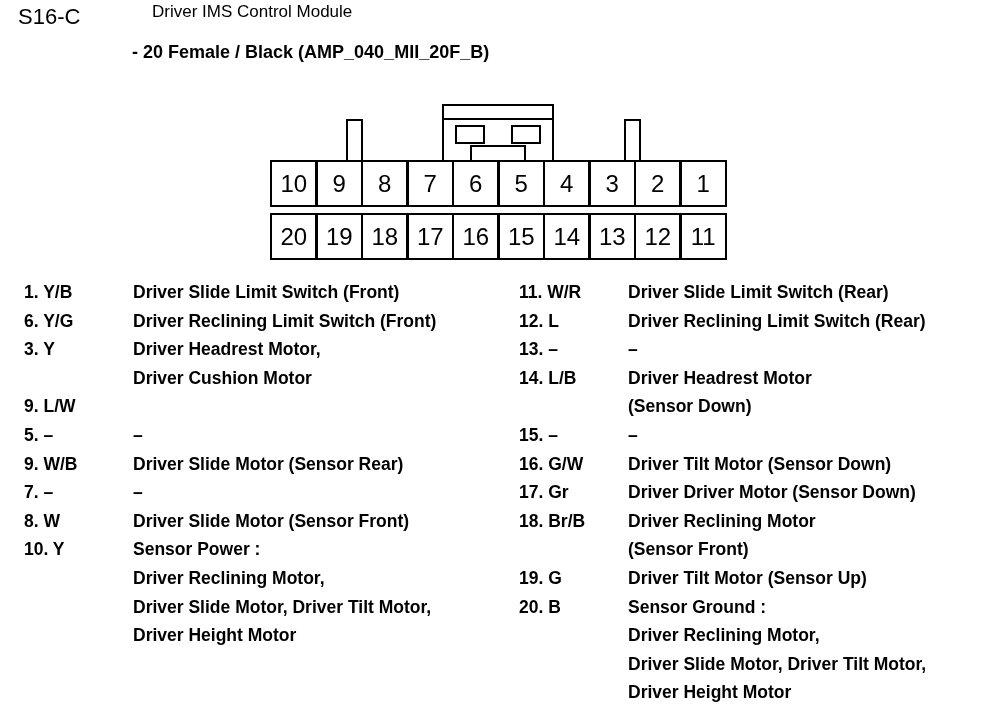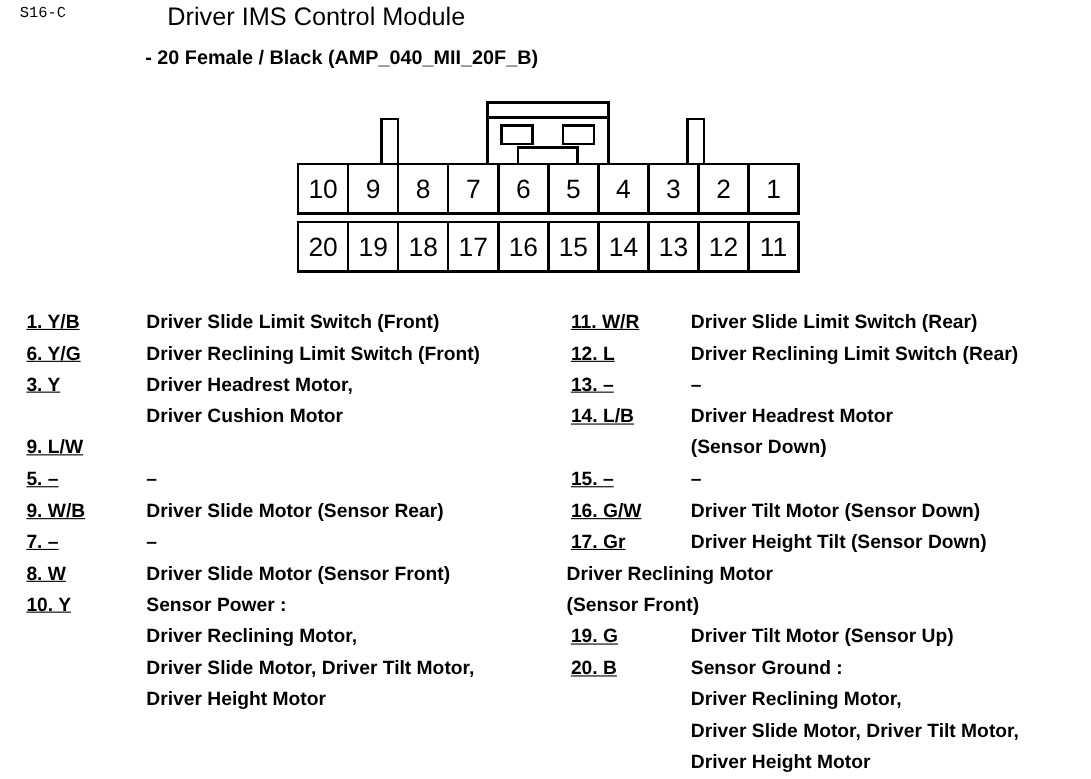--- a/index.html
+++ b/index.html
@@ -18,48 +18,47 @@
     -webkit-font-smoothing: antialiased;
   }
 
   
   #header-block { position: absolute; left: 0; top: 0; width: 992px; }
 
   #connector-code {
     position: absolute;
     left: 18px;
     top: 4px;
-    font-size: 14px;
+    font-size: 22px;
     font-weight: 400;
     letter-spacing: 0px;
     white-space: nowrap;
-    font-family: Liberation Mono, monospace;
   }
   #module-title {
     position: absolute;
     left: 152px;
     top: 2px;
-    font-size: 23px;
+    font-size: 17px;
     font-weight: 400;
     white-space: nowrap;
   }
   #connector-subtitle {
     position: absolute;
     left: 132px;
     top: 42px;
     font-size: 18px;
     font-weight: bold;
     white-space: nowrap;
   }
 
   
   #connector-figure {
     position: absolute;
     left: 268px;
-    top: 88px;
+    top: 100px;
     width: 470px;
     height: 165px;
   }
   #connector-figure svg { display: block; }
 
   
   .pin-table {
     position: absolute;
     top: 278px;
     font-size: 17.5px;
@@ -70,21 +69,20 @@
   #pin-table-right { left: 515px; width: 477px; }
 
   .pin-row {
     display: flex;
     align-items: flex-start;
   }
   .pin-id {
     flex: 0 0 auto;
     white-space: nowrap;
     padding-left: 4px;
-    text-decoration: underline;
   }
   #pin-table-left  .pin-id { width: 109px; }
   #pin-table-right .pin-id { width: 109px; }
 
   .pin-desc {
     flex: 1 1 auto;
     white-space: pre-line;
   }
 </style>
 </head>
@@ -229,23 +227,24 @@
     <div class="pin-row">
       <div class="pin-id">15. –</div>
       <div class="pin-desc">–</div>
     </div>
     <div class="pin-row">
       <div class="pin-id">16. G/W</div>
       <div class="pin-desc">Driver Tilt Motor (Sensor Down)</div>
     </div>
     <div class="pin-row">
       <div class="pin-id">17. Gr</div>
-      <div class="pin-desc">Driver Height Tilt (Sensor Down)</div>
-    </div>
-    <div class="pin-row">
+      <div class="pin-desc">Driver Driver Motor (Sensor Down)</div>
+    </div>
+    <div class="pin-row">
+      <div class="pin-id">18. Br/B</div>
       <div class="pin-desc">Driver Reclining Motor
 (Sensor Front)</div>
     </div>
     <div class="pin-row">
       <div class="pin-id">19. G</div>
       <div class="pin-desc">Driver Tilt Motor (Sensor Up)</div>
     </div>
     <div class="pin-row">
       <div class="pin-id">20. B</div>
       <div class="pin-desc">Sensor Ground :

